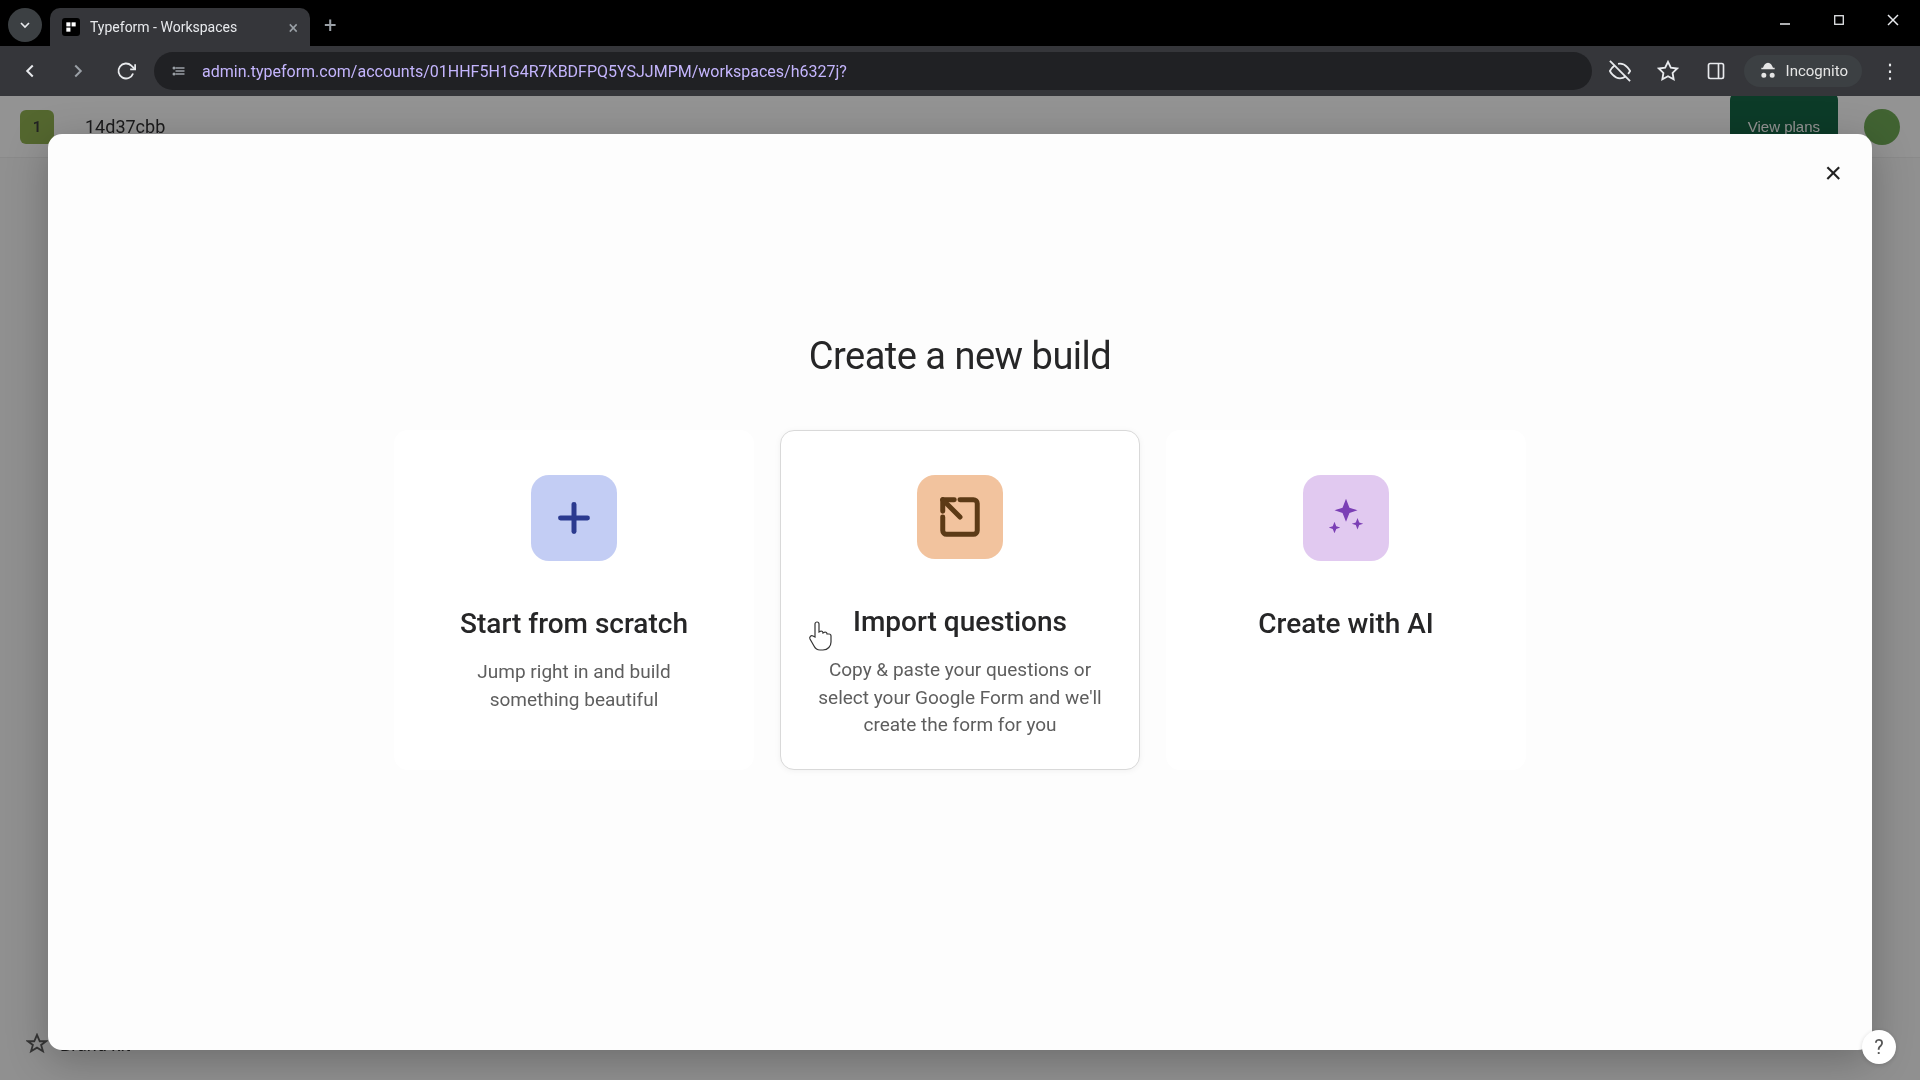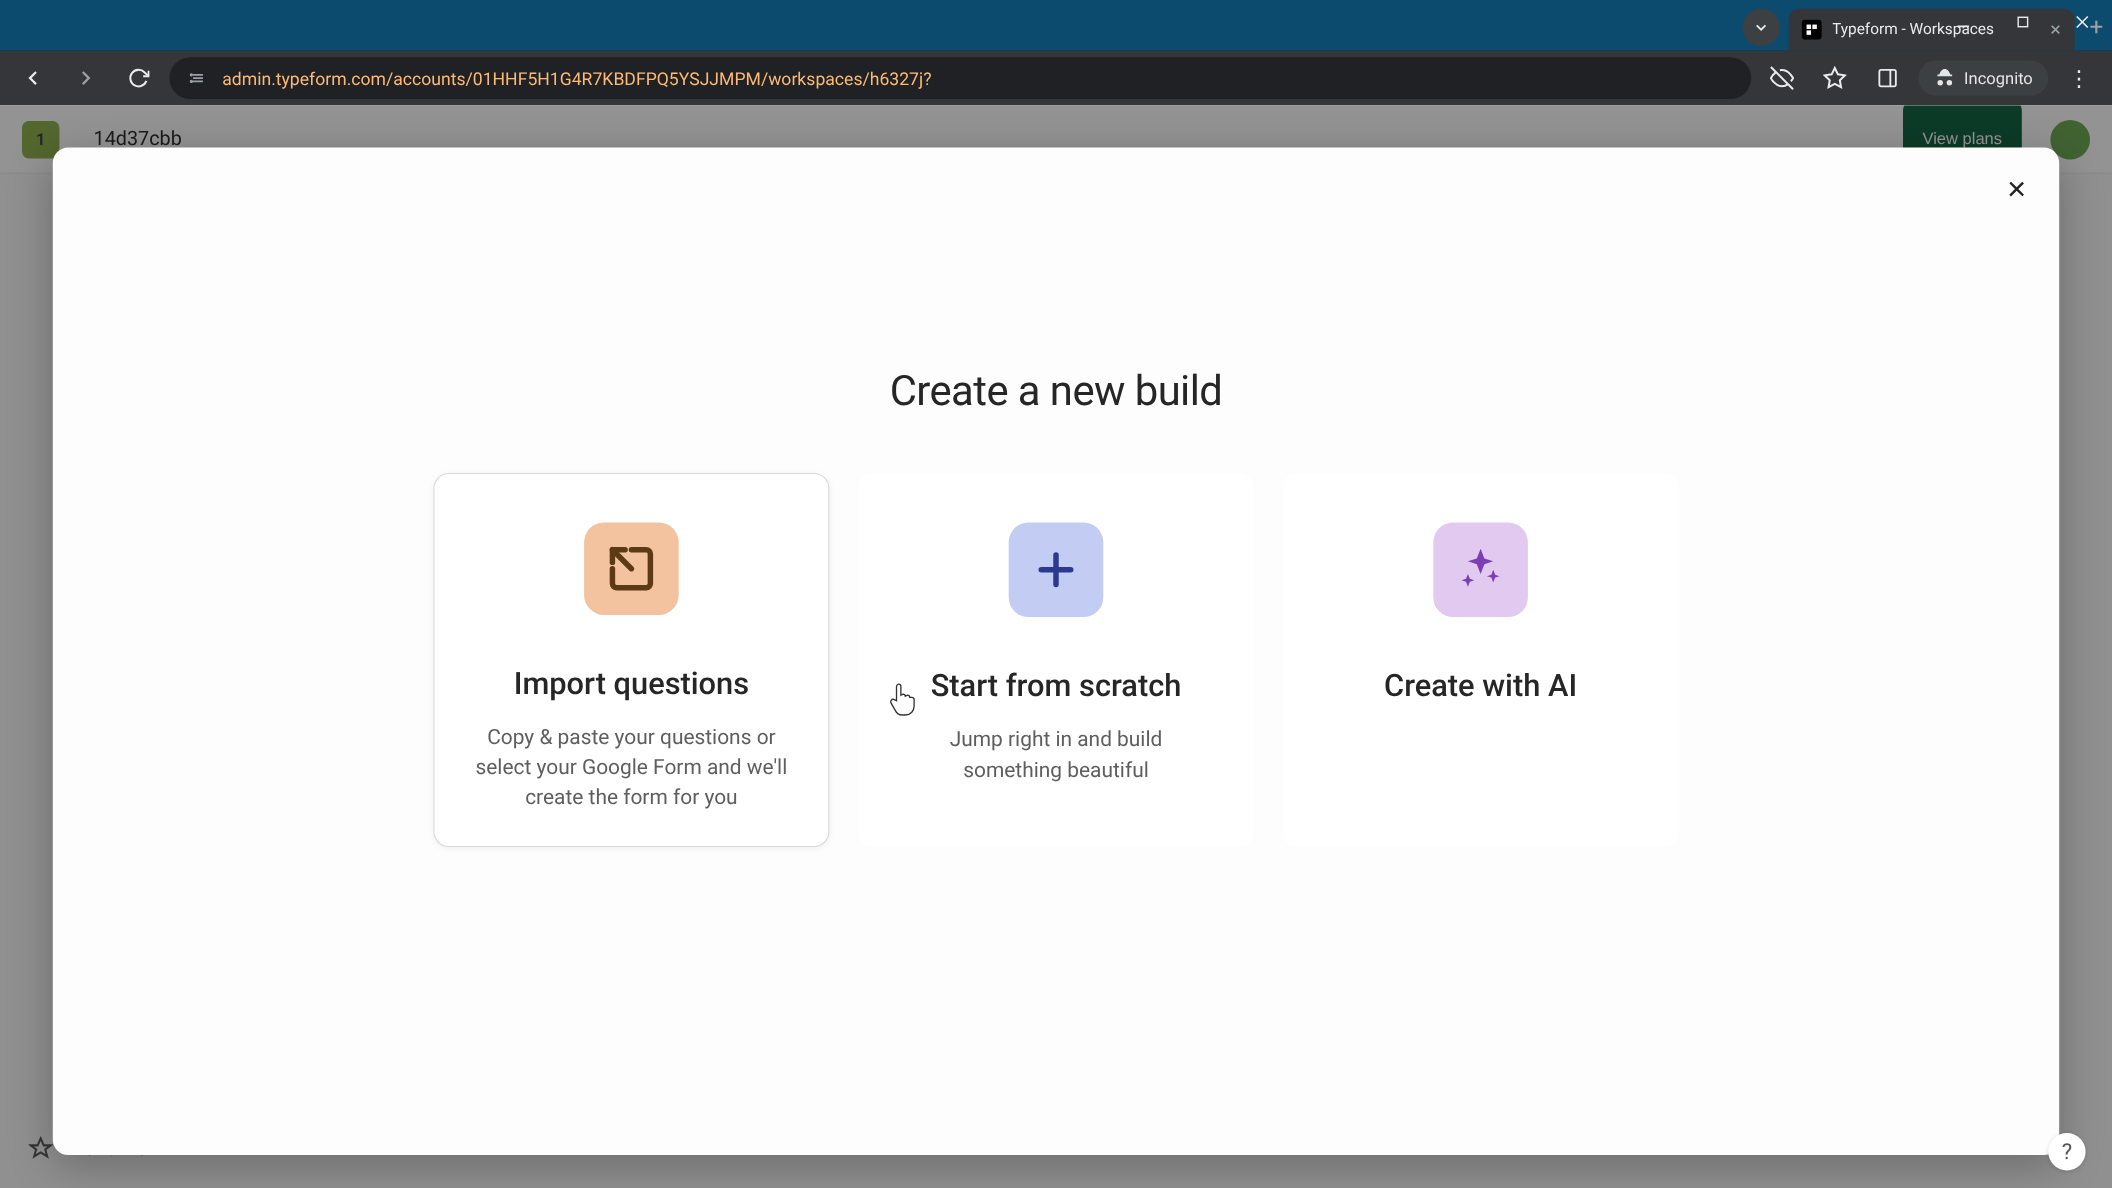--- a/index.html
+++ b/index.html
@@ -1,36 +1,36 @@
 <!DOCTYPE html>
 <html><head>
   <meta charset="utf-8">
   <style>
     * { margin: 0; padding: 0; box-sizing: border-box; }
     html, body { width: 1920px; height: 1080px; overflow: hidden; font-family: -apple-system, BlinkMacSystemFont, "Segoe UI", Roboto, Arial, sans-serif; }
     
     
     .browser-frame { width: 100%; height: 100%; background: #202124; display: flex; flex-direction: column; }
-    .tab-strip { height: 46px; background: #0c4a6e; display: flex; align-items: flex-end; padding: 8px 8px 0 8px; position: relative; justify-content: flex-end; }
+    .tab-strip { height: 46px; background: #000000; display: flex; align-items: flex-end; padding: 8px 8px 0 8px; position: relative; }
     .tab-search { width: 34px; height: 34px; background: #3c4043; border-radius: 50%; display: flex; align-items: center; justify-content: center; margin-right: 8px; margin-bottom: 4px; }
     .tab { background: #35363a; height: 38px; border-radius: 10px 10px 0 0; display: flex; align-items: center; padding: 0 12px; min-width: 260px; gap: 10px; }
     .tab-favicon { width: 18px; height: 18px; background: #000; border-radius: 3px; display:flex; align-items:center; justify-content:center; }
     .tab-favicon svg { width: 14px; height: 14px; }
     .tab-title { color: #e8eaed; font-size: 14px; flex: 1; white-space: nowrap; overflow: hidden; text-overflow: ellipsis; }
     .tab-close { color: #9aa0a6; font-size: 18px; cursor: pointer; }
     .new-tab { color: #9aa0a6; font-size: 22px; margin-left: 14px; margin-bottom: 8px; cursor: pointer; }
     .window-controls { position: absolute; right: 0; top: 0; display: flex; height: 40px; }
     .window-controls div { width: 54px; height: 40px; display:flex; align-items:center; justify-content:center; color:#e8eaed; font-size:14px; }
     
     .address-bar-row { height: 50px; background: #35363a; display: flex; align-items: center; padding: 0 10px; gap: 8px; }
     .nav-btn { width: 40px; height: 40px; display: flex; align-items:center; justify-content:center; color:#9aa0a6; border-radius: 50%; }
     .nav-btn.active { color:#e8eaed; }
     .address-bar { flex: 1; height: 38px; background: #202124; border-radius: 20px; display: flex; align-items:center; padding: 0 16px; gap: 12px; }
     .site-info { width: 20px; height:20px; display:flex; align-items:center; justify-content:center; color:#9aa0a6; }
-    .url-text { color: #fdba74; font-size: 16px; flex:1; }
+    .url-text { color: #c4b5fd; font-size: 16px; flex:1; }
     .toolbar-icon { width: 40px; height: 40px; display: flex; align-items:center; justify-content:center; color:#e8eaed; }
     .incognito-badge { display:flex; align-items:center; gap:8px; padding: 6px 14px; background:#3c4043; border-radius:18px; color:#e5e5e5; font-size:15px; }
     .chrome-menu { width: 40px; height: 40px; display: flex; align-items:center; justify-content:center; color:#e8eaed; font-size: 20px; }
     
     
     .app-viewport { flex: 1; background: #fff; position: relative; overflow: hidden; }
     .app-underlay { position:absolute; inset:0; background:#fafafa; filter: none; }
     
     
     .app-header { height: 62px; display:flex; align-items:center; padding: 0 20px; gap: 14px; background:#fff; border-bottom:1px solid #eee; }
@@ -187,44 +187,44 @@
       </div>
     </div>
 
     <div class="dim"></div>
 
     <div class="modal">
       <button class="modal-close">×</button>
       <h1 class="modal-title">Create a new build</h1>
       <div class="options-row">
 
+        <div class="option-card">
+          <div class="option-icon icon-blue">
+            <svg width="46" height="46" viewBox="0 0 24 24" fill="none" stroke="#2b3a8f" stroke-width="2.6" stroke-linecap="round">
+                <line x1="12" y1="5" x2="12" y2="19"></line>
+                <line x1="5" y1="12" x2="19" y2="12"></line>
+              </svg>
+          </div>
+          <div class="option-title">Start from scratch</div>
+          <div class="option-desc">Jump right in and build something beautiful</div>
+        </div>
+
         <div class="option-card hovered">
           <div class="option-icon icon-orange">
             <svg width="46" height="46" viewBox="0 0 24 24" fill="none" stroke="#5c3a16" stroke-width="2.6" stroke-linecap="round" stroke-linejoin="round">
                 <polyline points="9 3 3 3 3 9"></polyline>
                 <line x1="3" y1="3" x2="12" y2="12"></line>
                 <path d="M12 3h7a2 2 0 0 1 2 2v14a2 2 0 0 1-2 2H5a2 2 0 0 1-2-2v-7"></path>
               </svg>
           </div>
           <div class="option-title">Import questions</div>
           <div class="option-desc">Copy &amp; paste your questions or select your Google Form and we'll create the form for you</div>
         </div>
 
         <div class="option-card">
-          <div class="option-icon icon-blue">
-            <svg width="46" height="46" viewBox="0 0 24 24" fill="none" stroke="#2b3a8f" stroke-width="2.6" stroke-linecap="round">
-                <line x1="12" y1="5" x2="12" y2="19"></line>
-                <line x1="5" y1="12" x2="19" y2="12"></line>
-              </svg>
-          </div>
-          <div class="option-title">Start from scratch</div>
-          <div class="option-desc">Jump right in and build something beautiful</div>
-        </div>
-
-        <div class="option-card">
           <div class="option-icon icon-purple">
             <svg width="46" height="46" viewBox="0 0 24 24" fill="#7b3fb5">
                 <path d="M12 2l1.8 4.6L18 8l-4.2 1.4L12 14l-1.8-4.6L6 8l4.2-1.4L12 2zm6 10l.9 2.3L21 15l-2.1.7L18 18l-.9-2.3L15 15l2.1-.7L18 12zM6 14l.9 2.3L9 17l-2.1.7L6 20l-.9-2.3L3 17l2.1-.7L6 14z"></path>
               </svg>
           </div>
           <div class="option-title">Create with AI</div>
         </div>
       </div>
     </div>
 

